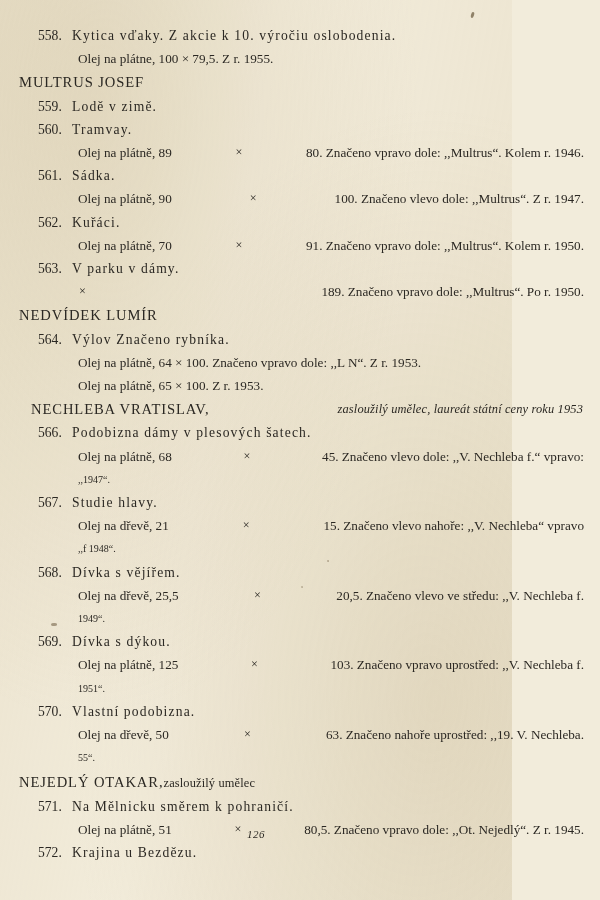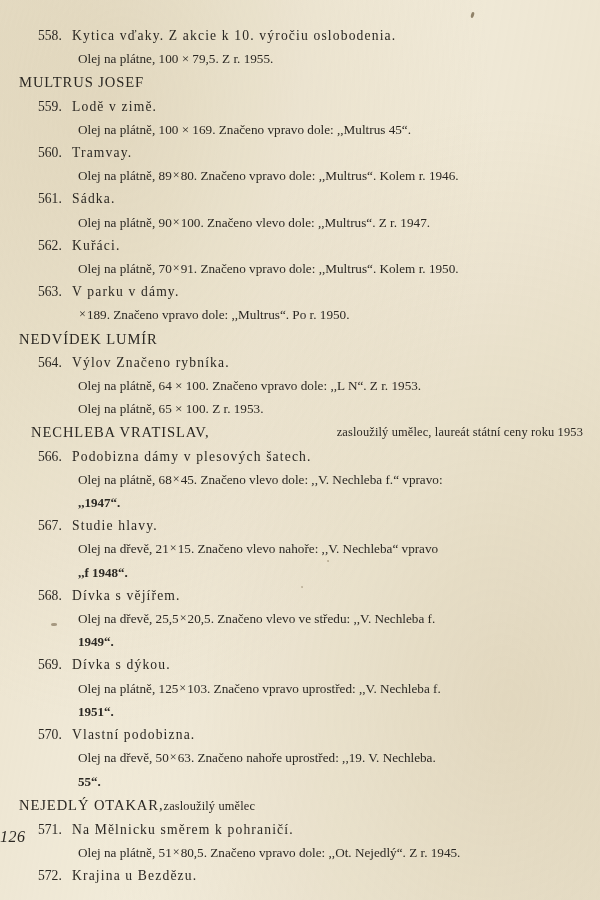--- a/index.html
+++ b/index.html
@@ -33,21 +33,21 @@
     border-radius: 50% 40% 45% 55%;
     pointer-events: none;
   }
   #speck-top-right { left: 471px; top: 12px; width: 3px; height: 6px; transform: rotate(16deg); }
   #speck-mid-left  { left: 51px;  top: 623px; width: 6px; height: 3px; opacity: .55; }
   #speck-faint-1   { left: 327px; top: 560px; width: 2px; height: 2px; opacity: .4; }
   #speck-faint-2   { left: 301px; top: 586px; width: 2px; height: 2px; opacity: .35; }
 
   .page {
     position: relative;
-    width: 600px;
+    width: 512px;
     height: 900px;
     box-sizing: border-box;
     padding: 24px 16px 0 16px;
   }
 
   .column {
     position: relative;
     width: 568px;
     margin: 0 auto;
   }
@@ -64,21 +64,21 @@
     font-size: 12.4px;
     letter-spacing: 0.15px;
   }
   .artist.justified {
     display: flex;
     justify-content: space-between;
     white-space: normal;
     margin-left: 15px;
     margin-right: 1px;
   }
-  .artist.justified .qual { padding-left: 2px; }
+  .artist.justified .qual { padding-left: 2px; font-style: italic; }
 
   .entry { margin: 0; }
 
   .title-line {
     font-size: 13.6px;
     line-height: 23.2px;
     padding-left: 22px;
     white-space: nowrap;
   }
   .title-line .num {
@@ -93,40 +93,40 @@
   .desc-line {
     font-size: 13.2px;
     line-height: 23.2px;
     padding-left: 62px;
     text-align: justify;
     text-align-last: left;
     white-space: normal;
   }
   .desc-line.fit {
     display: flex;
+    justify-content: space-between;
     padding-right: 0px;
   }
   .desc-line.fit > span { white-space: nowrap; }
   .desc-line .times { font-size: 12.2px; padding: 0 1px; }
 
   .cont-line {
-    font-size: 13px;
+    font-size: 10px;
     line-height: 23.2px;
     padding-left: 62px;
-    font-weight: bold;
   }
 
   .folio {
     position: absolute;
     left: 0;
     right: 0;
     top: 828px;
-    text-align: left;
+    text-align: center;
     font-style: italic;
-    font-size: 16px;
+    font-size: 11px;
     letter-spacing: 0.5px;
   }
 </style>
 </head>
 <body>
 
 <div class="page">
   <div class="paper-grain"></div>
   <div class="speck" id="speck-top-right"></div>
   <div class="speck" id="speck-mid-left"></div>
@@ -134,21 +134,20 @@
   <div class="speck" id="speck-faint-2"></div>
 
   <div class="column" id="column">
       <div class="entry">
         <div class="title-line"><span class="num">558.</span><span class="ttl">Kytica vďaky. Z akcie k 10. výročiu oslobodenia.</span></div>
         <div class="desc-line">Olej na plátne, 100 × 79,5. Z r. 1955.</div>
       </div>
       <div class="artist"><span>MULTRUS JOSEF</span></div>
       <div class="entry">
         <div class="title-line"><span class="num">559.</span><span class="ttl">Lodě v zimě.</span></div>
-        <div class="desc-line">Olej na plátně, 100 × 169. Značeno vpravo dole: ,,Multrus 45“.</div>
       </div>
       <div class="entry">
         <div class="title-line"><span class="num">560.</span><span class="ttl">Tramvay.</span></div>
         <div class="desc-line fit">
           <span>Olej na plátně, 89</span>
           <span class="times">×</span>
           <span>80. Značeno vpravo dole: ,,Multrus“. Kolem r. 1946.</span>
         </div>
       </div>
       <div class="entry">

